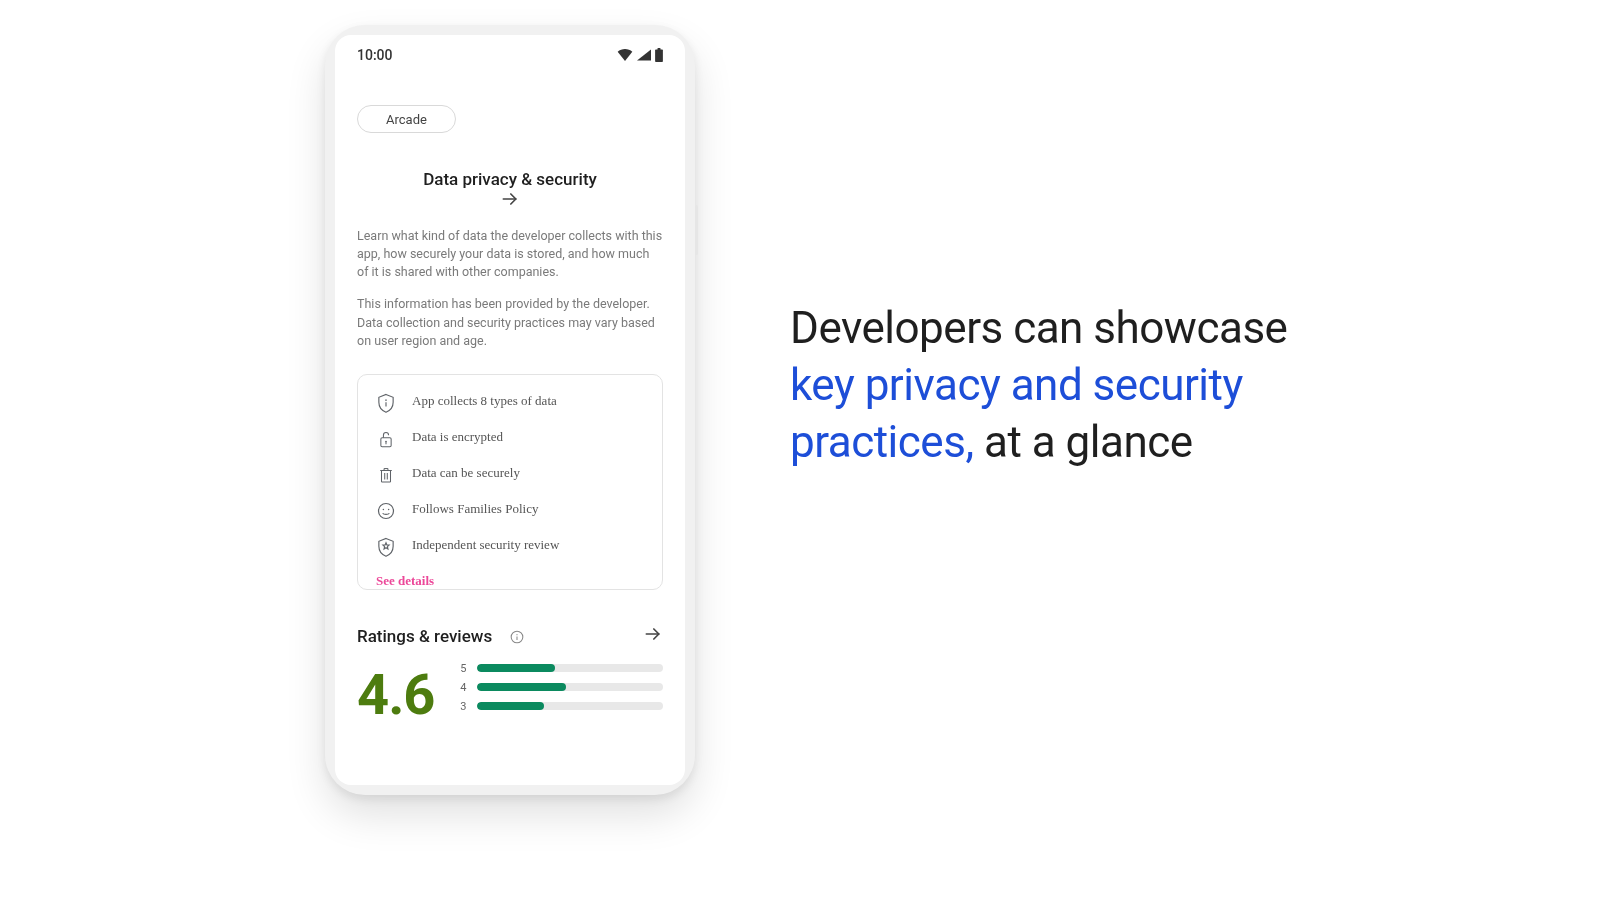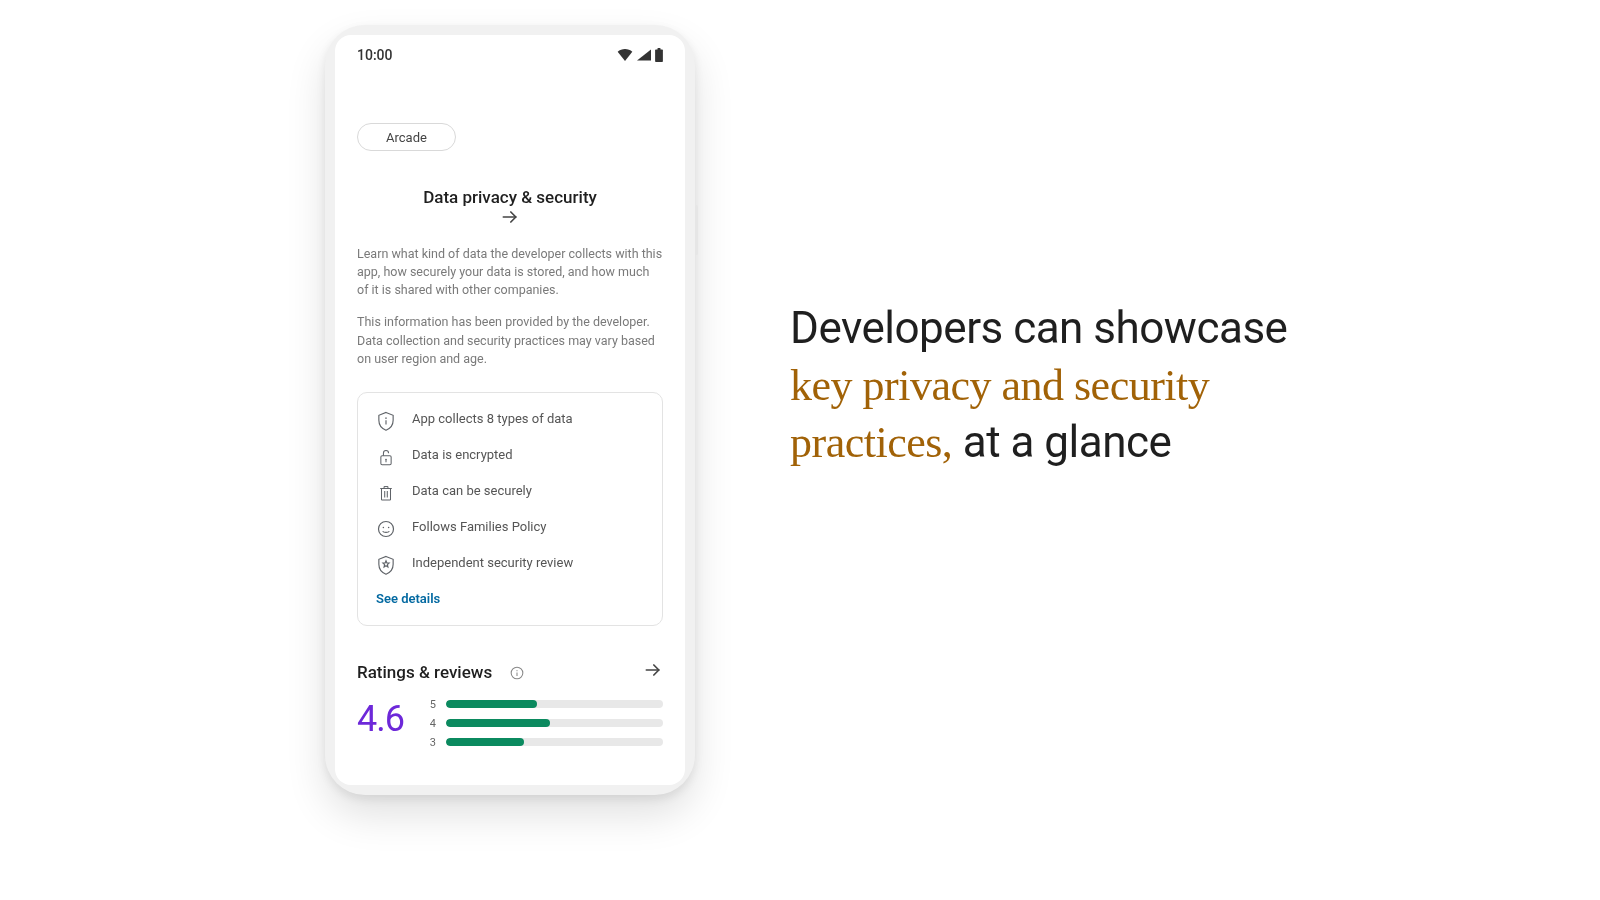--- a/index.html
+++ b/index.html
@@ -43,21 +43,21 @@
   .status-icons { display: flex; align-items: center; gap: 4px; }
   .status-icons svg { display: block; }
 
   .content { flex: 1; padding: 0 22px; overflow: hidden; }
   .chip {
     display: inline-flex; align-items: center; 
     height: 28px; padding: 0 28px;
     border: 1px solid #d9d9d9;
     border-radius: 14px;
     font-size: 13px; color: #444;
-    margin-top: 48px;
+    margin-top: 30px;
   }
 
   .section-header {
     display: flex; align-items: center; justify-content: space-between;
     margin-top: 36px;
     flex-direction: column;
   }
   .section-header h2 { font-size: 17px; font-weight: 500; color: #1f1f1f; }
   .arrow { color: #444; }
 
@@ -65,57 +65,58 @@
     margin-top: 14px;
     font-size: 12.5px; line-height: 1.45;
     color: #7a7a7a;
   }
   .desc p + p { margin-top: 14px; }
 
   .card {
     margin-top: 24px;
     border: 1px solid #e3e3e3;
     border-radius: 10px;
-    padding: 18px 18px 18px 18px;
+    padding: 18px 18px 0 18px;
+    font-family: Liberation Serif, serif;
   }
   .card-row { display: flex; align-items: flex-start; gap: 16px; margin-bottom: 16px; }
   .card-row:last-of-type { margin-bottom: 10px; }
   .ci { width: 20px; height: 20px; flex: 0 0 20px; color: #5f6368; display: flex; align-items: center; justify-content: center; }
   .card-row .t1 { font-size: 13px; color: #555; }
   .card-row .t2 { font-size: 11px; color: #999; margin-top: 2px; }
-  .see-details { color: #0369a1; font-size: 13px; font-weight: 600; margin-top: 6px; display: inline-block; }
+  .see-details { color: #ec4899; font-size: 13px; font-weight: 600; margin-top: 6px; display: inline-block; }
 
   .ratings-header {
     display: flex; align-items: center; justify-content: space-between;
     margin-top: 34px;
   }
   .ratings-header .left { display: flex; align-items: center; gap: 18px; }
   .ratings-header h2 { font-size: 17px; font-weight: 500; color: #1f1f1f; }
   .info-icon { width: 14px; height: 14px; }
 
   .ratings-body { display: flex; align-items: flex-start; gap: 24px; margin-top: 14px; }
-  .big-rating { font-size: 36px; font-weight: 400; color: #6d28d9; letter-spacing: -1px; }
+  .big-rating { font-size: 56px; font-weight: 700; color: #4d7c0f; letter-spacing: -1px; }
   .bars { flex: 1; display: flex; flex-direction: column; gap: 6px; }
   .bar-row { display: flex; align-items: center; gap: 10px; }
   .bar-row .n { font-size: 11px; color: #666; width: 8px; text-align: right; }
   .track { flex: 1; height: 8px; background: #e8e8e8; border-radius: 4px; overflow: hidden; }
   .fill { height: 100%; background: #0b8a5f; border-radius: 4px; }
 
   
   .headline {
     position: absolute;
     left: 790px; top: 300px;
     width: 560px;
     font-size: 44px;
     line-height: 1.3;
     color: #1f1f1f;
     font-weight: 400;
     letter-spacing: -0.5px;
   }
-  .headline .blue { color: #a16207; font-family: Liberation Serif, serif; }
+  .headline .blue { color: #1d4ed8; }
 </style>
 </head>
 <body>
 
 <div class="stage">
   <div class="phone">
     <div class="side-button"></div>
     <div class="screen">
 
       <div class="status-bar">

